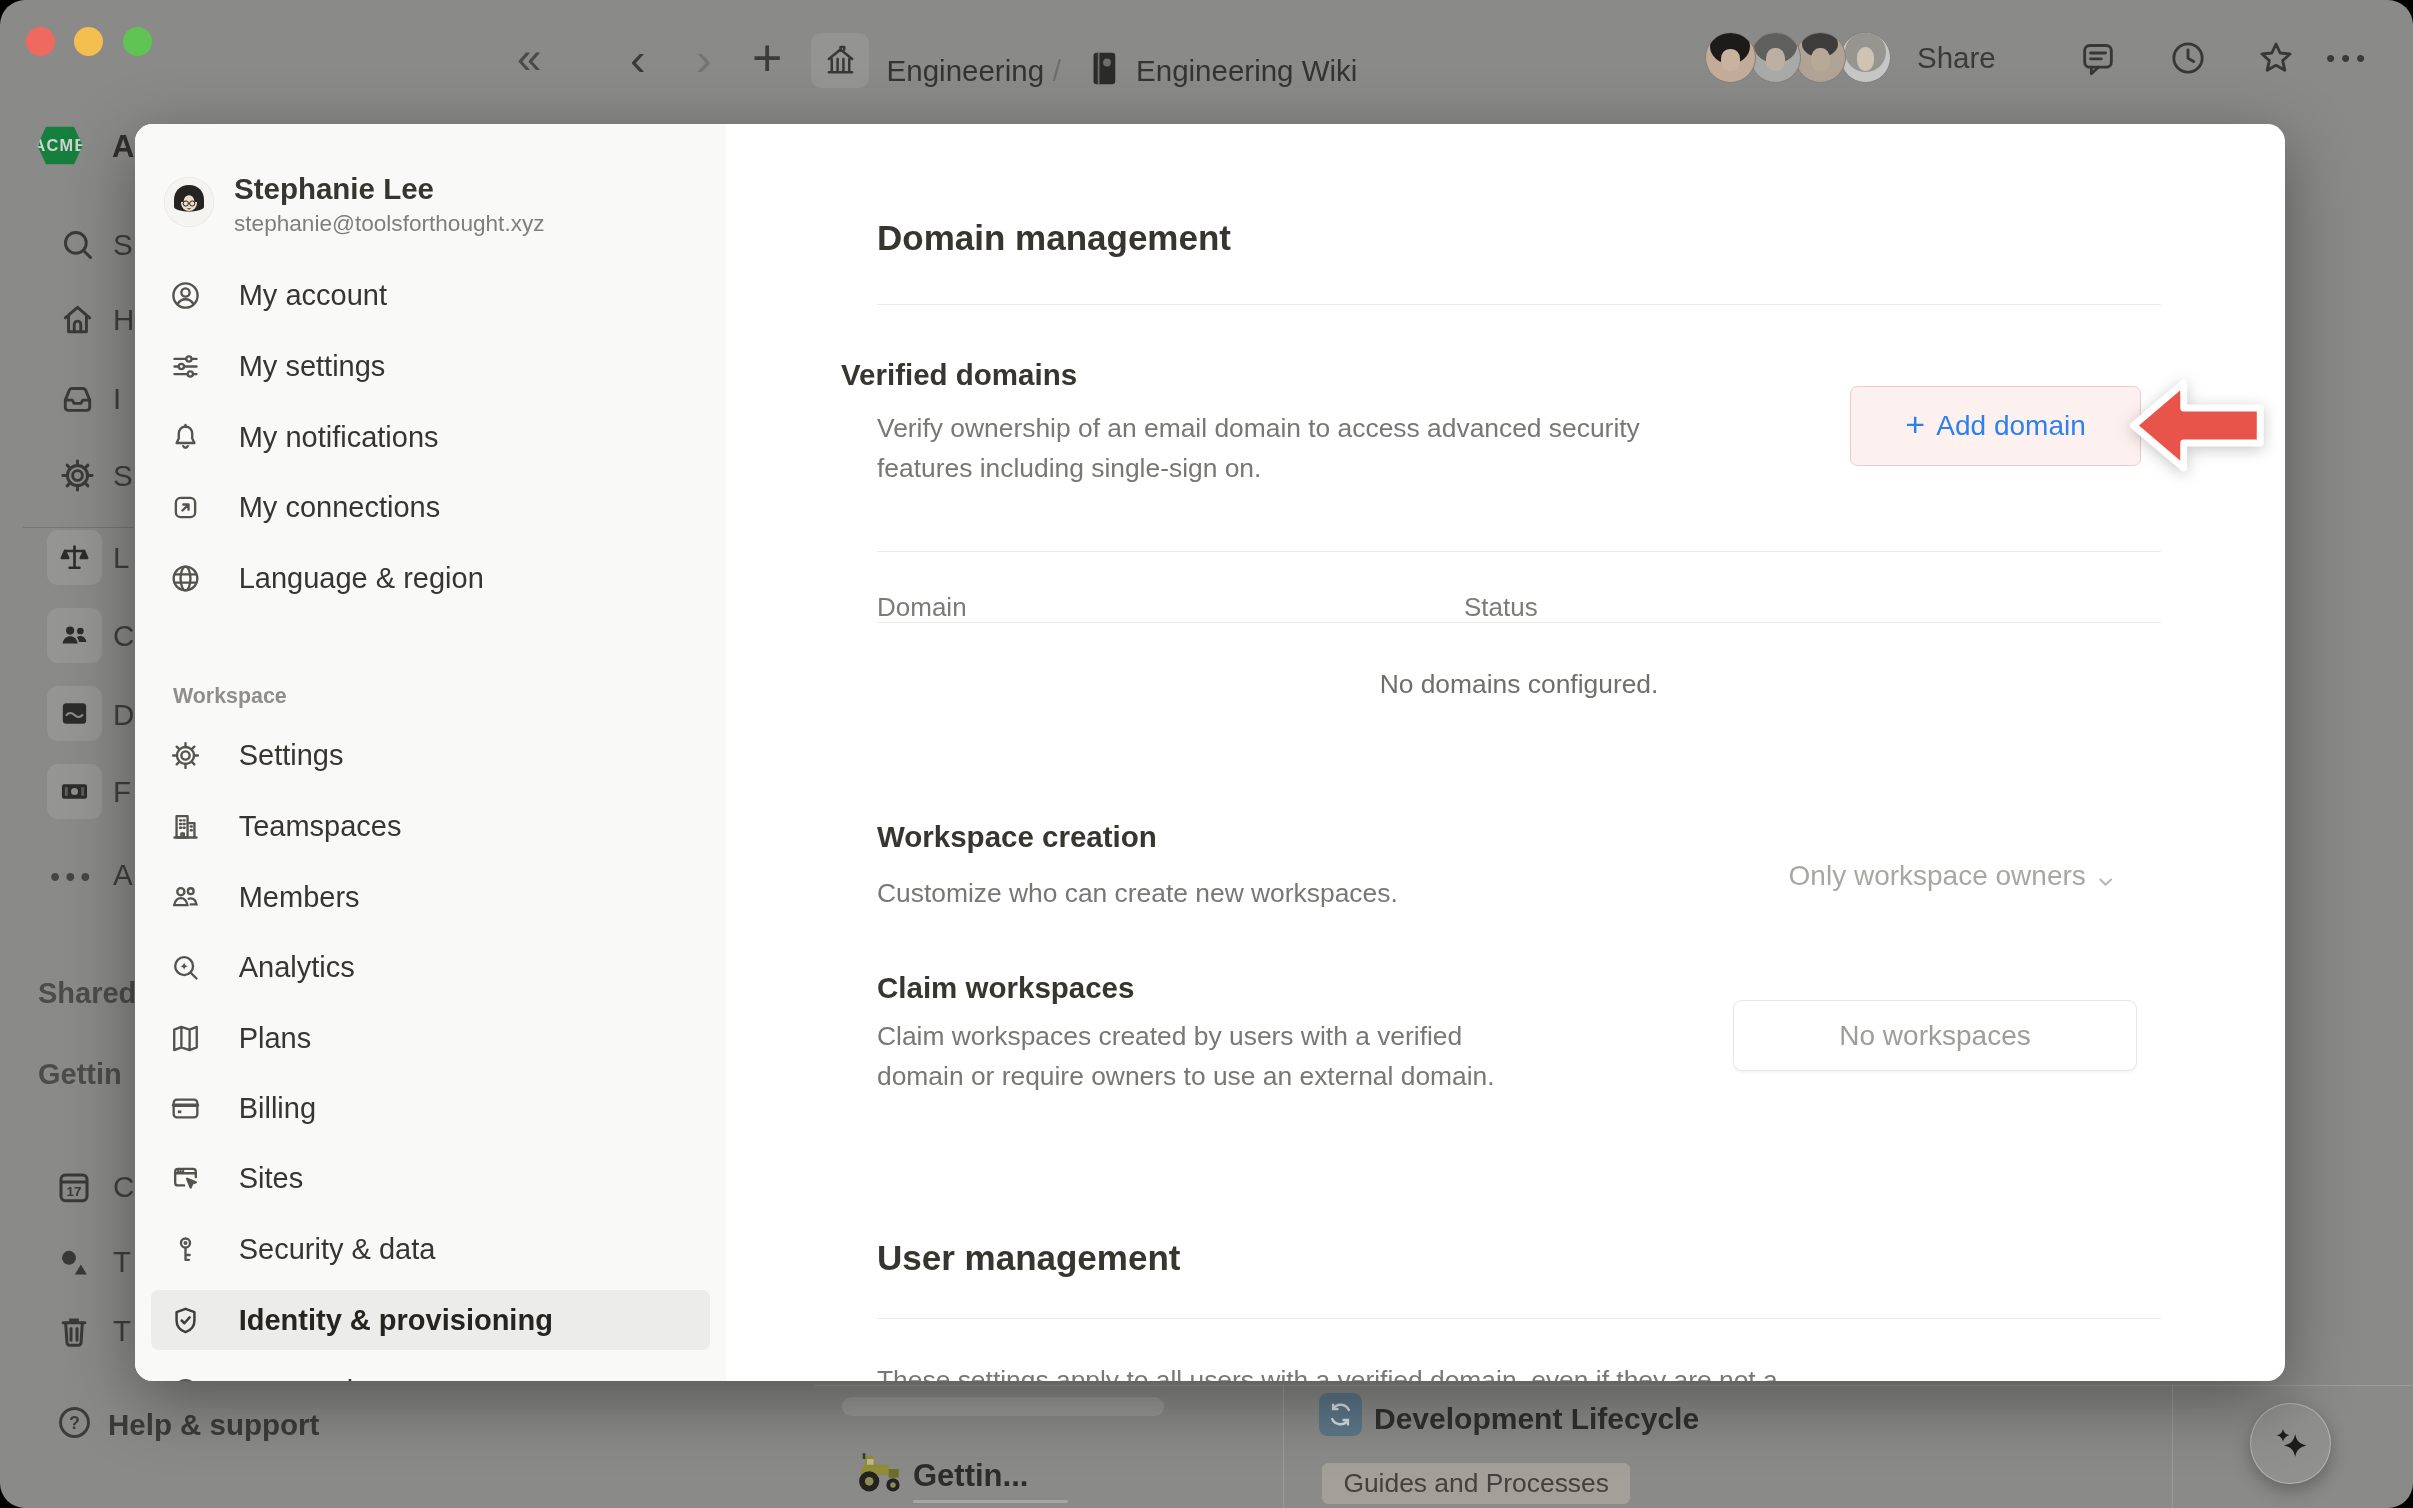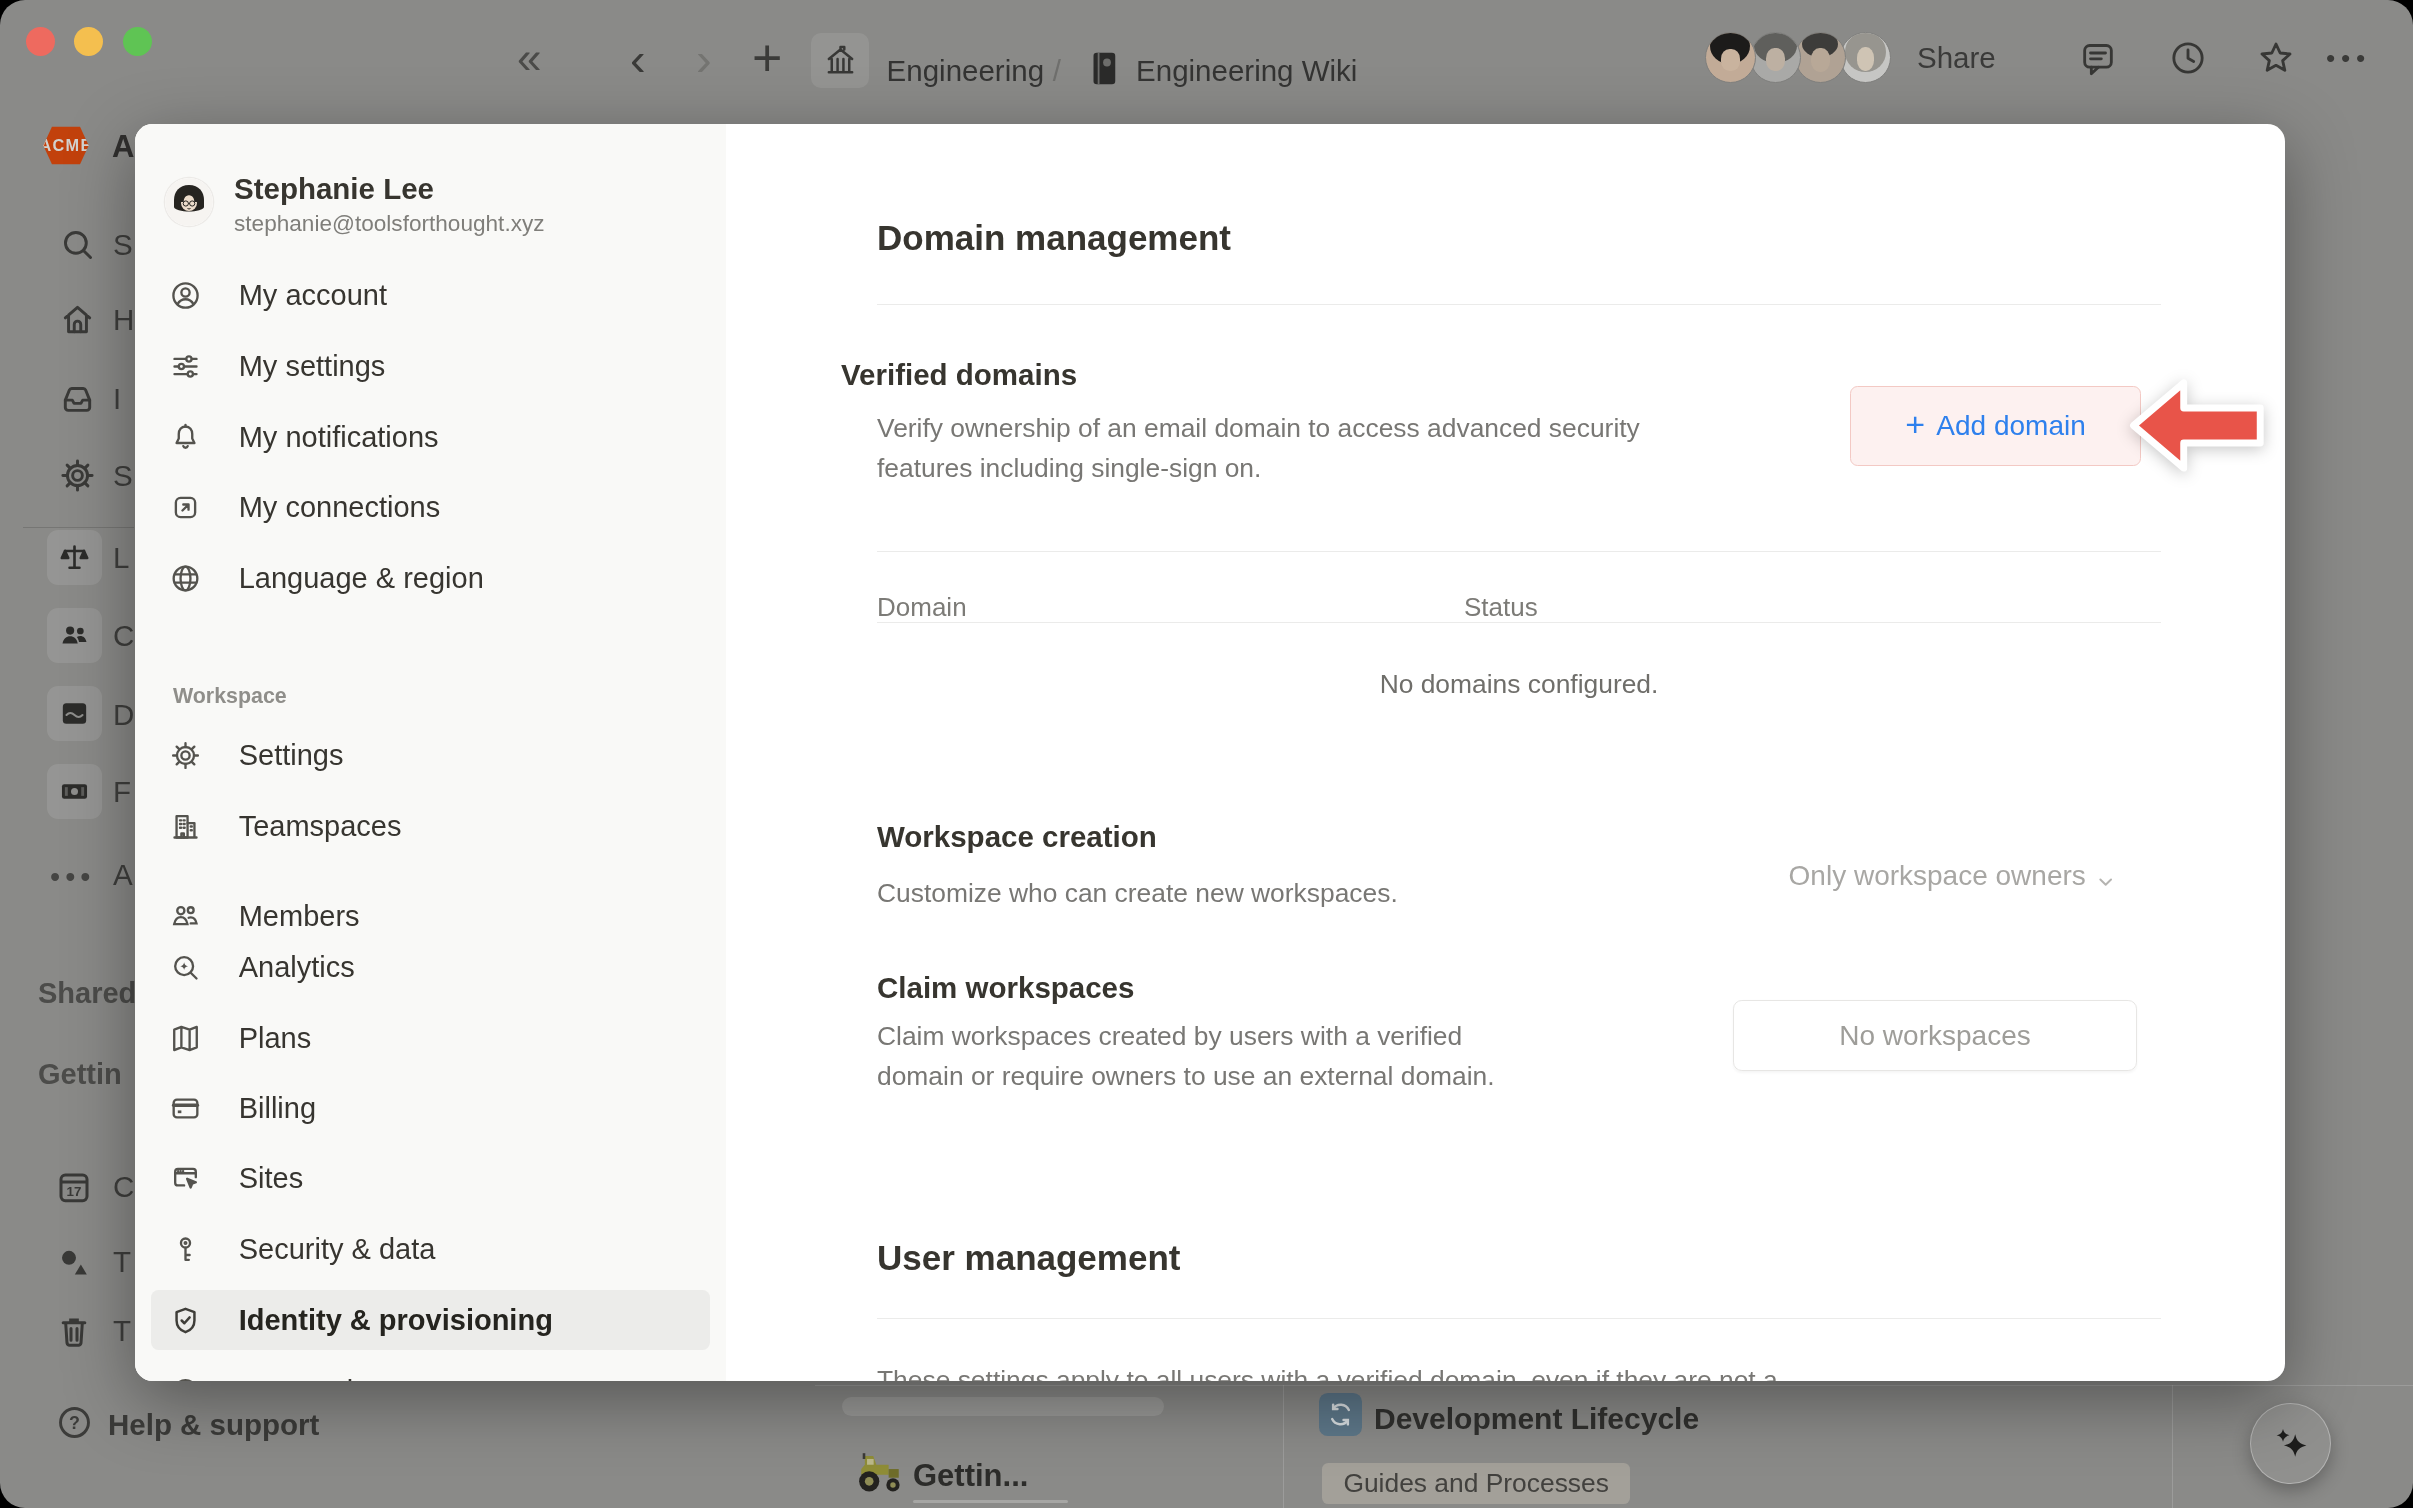--- a/index.html
+++ b/index.html
@@ -93,21 +93,21 @@
         <path d="M12 7.2v5l3.4 1.9"></path>
       </svg>
   </div>
   <div class="navglyph" style="left:2256px;">
     <svg width="40" height="40" viewBox="0 0 24 24" fill="none" stroke="#373735" stroke-width="1.7" stroke-linejoin="round">
         <path d="M12 3.6l2.5 5.4 5.9.6-4.4 4 1.3 5.8-5.3-3-5.3 3 1.3-5.8-4.4-4 5.9-.6z"></path>
       </svg>
   </div>
   <div class="navglyph" style="left:2326px;font-size:26.4px;letter-spacing:5.7px;color:#3a3a38;">•••</div>
 
-  <div class="abs ctr" style="left:39px;top:126px;width:54px;height:39px;background:#c2410c;clip-path:polygon(8% 50%,24% 2%,76% 2%,92% 50%,76% 98%,24% 98%);">
+  <div class="abs ctr" style="left:33px;top:126px;width:54px;height:39px;background:#15803d;clip-path:polygon(8% 50%,24% 2%,76% 2%,92% 50%,76% 98%,24% 98%);">
     <span style="font-size:16.3px;font-weight:700;letter-spacing:1.3px;color:#d2d2d0;">ACME</span>
   </div>
   <div class="abs flex" style="left:112px;top:126px;height:39px;font-size:31px;font-weight:700;color:#302f2e;">A</div>
 
   <div class="bic" style="top:225px;">
       <svg width="39" height="39" viewBox="0 0 24 24" fill="none" stroke="#3a3a38" stroke-width="1.8" stroke-linecap="round">
         <circle cx="11" cy="11" r="6.4"></circle>
         <path d="M15.8 15.8L20 20"></path>
       </svg>
     </div>
@@ -330,21 +330,21 @@
         <span class="ric">
             <svg width="33" height="33" viewBox="0 0 24 24" fill="none" stroke="currentColor" stroke-width="1.7" stroke-linecap="round" stroke-linejoin="round">
               <rect x="5.5" y="4.5" width="8" height="15.5"></rect>
               <path d="M13.5 9.5h5v10.5M4 20h16"></path>
               <path d="M8 7.5h.8M10.6 7.5h.8M8 10.2h.8M10.6 10.2h.8M8 12.9h.8M10.6 12.9h.8M15.8 12h.8M15.8 14.7h.8"></path>
               <path d="M9 20v-3h1.8v3"></path>
             </svg>
           </span>
         <span class="rlb">Teamspaces</span>
       </div>
-      <div class="srow" style="top:762px;">
+      <div class="srow" style="top:743px;">
         <span class="ric">
             <svg width="33" height="33" viewBox="0 0 24 24" fill="none" stroke="currentColor" stroke-width="1.7" stroke-linecap="round">
               <circle cx="8.6" cy="7.8" r="2.6"></circle>
               <circle cx="15.8" cy="7.4" r="2.1"></circle>
               <path d="M3.8 17.5c.7-3.4 2.7-5 4.8-5s4.1 1.6 4.8 5z"></path>
               <path d="M14.3 12.9c.5-.2 1-.3 1.5-.3 1.9 0 3.6 1.4 4.2 4.4h-4.2"></path>
             </svg>
           </span>
         <span class="rlb">Members</span>
       </div>

